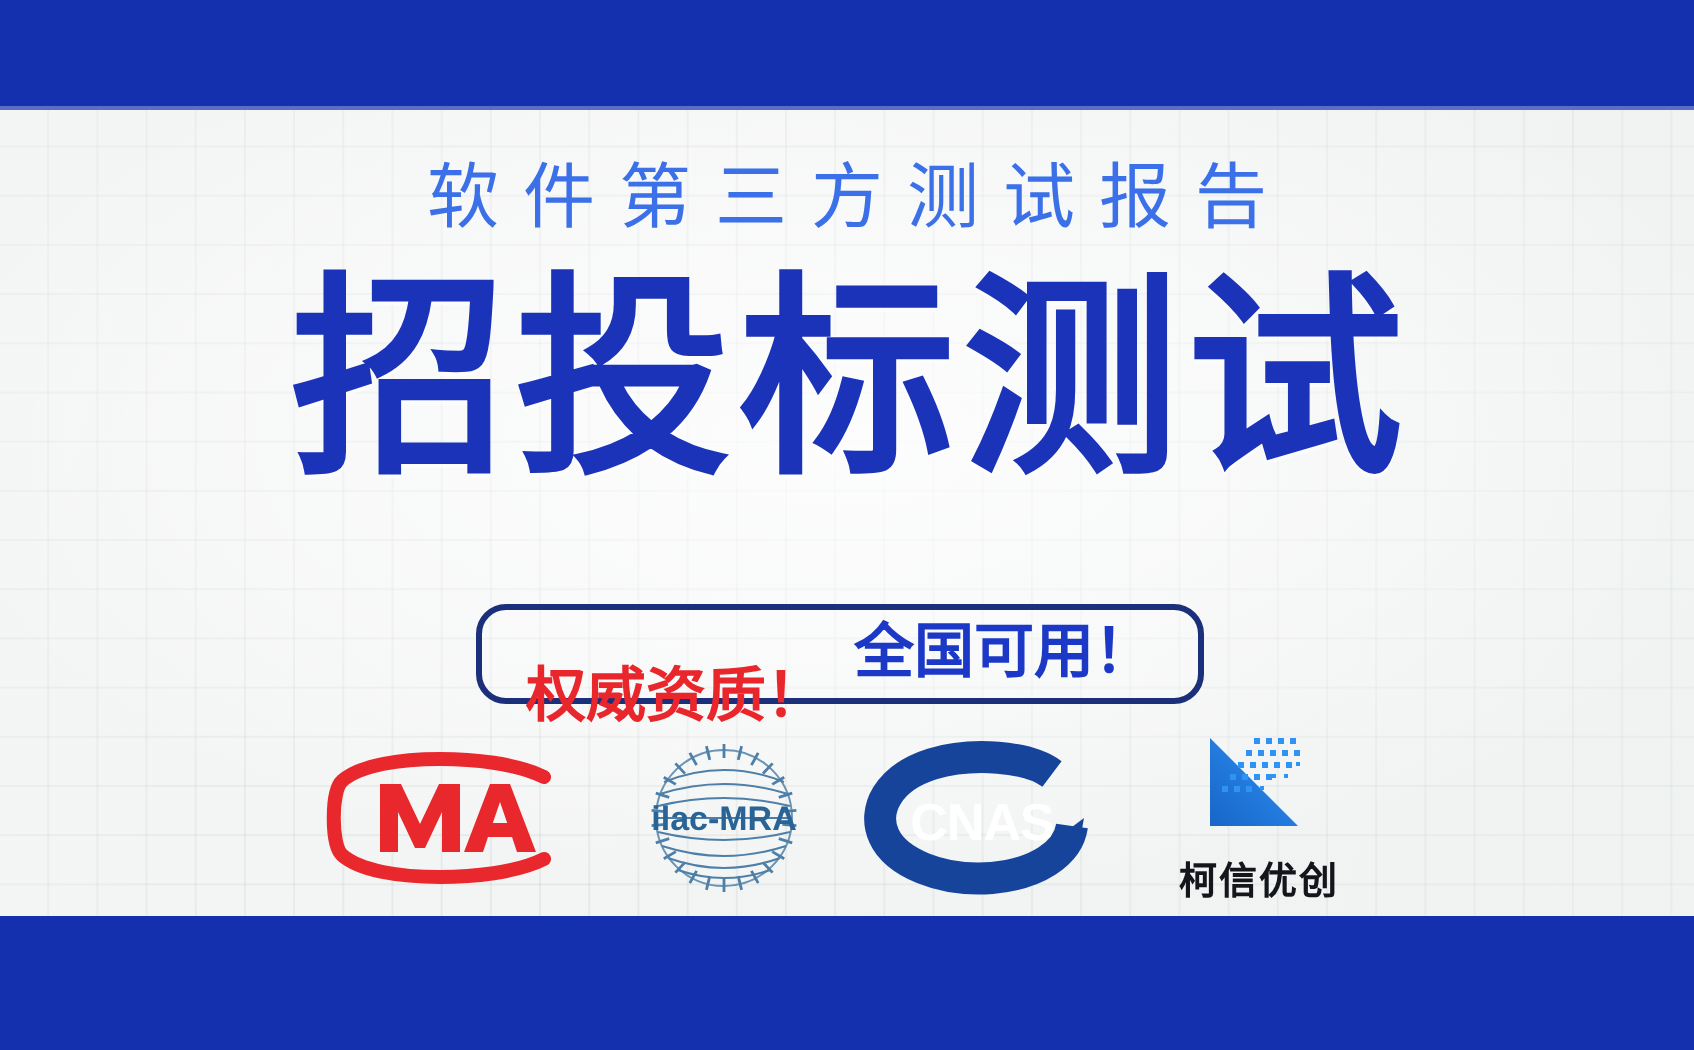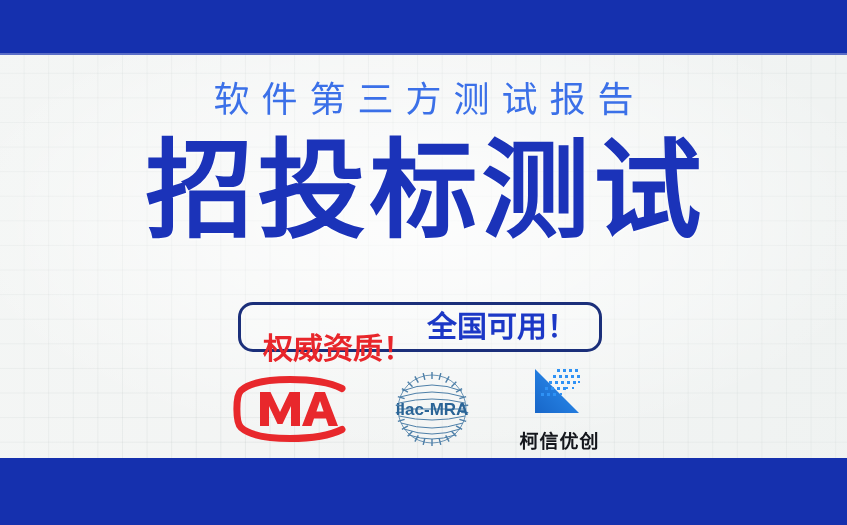--- a/index.html
+++ b/index.html
@@ -254,20 +254,35 @@
             <line x1="13.9" y1="27.6" x2="20.6" y2="29.7"></line>
             <line x1="17.9" y1="19.6" x2="23.9" y2="23.2"></line>
             <line x1="23.7" y1="12.7" x2="28.5" y2="17.8"></line>
             <line x1="30.9" y1="7.4" x2="34.3" y2="13.6"></line>
             <line x1="39.2" y1="4.1" x2="40.9" y2="10.9"></line>
           </g>
           <text x="48" y="46" text-anchor="middle" font-family="'Liberation Sans','DejaVu Sans',sans-serif" font-size="17" font-weight="700" fill="#2a6496">ilac-MRA</text>
         </svg>
       </div>
 
+      <div class="logo logo-cnas">
+        <svg viewBox="0 0 116 72" width="116" height="72" aria-hidden="true">
+
+          <path d="M92 14
+                   C 80 5, 52 3, 32 9
+                   C 10 16, 2 32, 8 45
+                   C 14 58, 36 68, 62 66
+                   C 84 64, 100 54, 102 40" fill="none" stroke="#17449b" stroke-width="16" stroke-linecap="butt"></path>
+
+          <path d="M108 36 L96 45 L106 47 Z" fill="#17449b"></path>
+
+          <path d="M4 34 L14 25 L4 23 Z" fill="#17449b"></path>
+          <text x="57" y="47" text-anchor="middle" font-family="'Liberation Sans','DejaVu Sans',sans-serif" font-size="26" font-weight="700" letter-spacing="-0.5" fill="#ffffff">CNAS</text>
+        </svg>
+      </div>
 
       <div class="logo logo-kexin">
         <svg class="kexin-mark" viewBox="0 0 56 50" width="56" height="50" aria-hidden="true">
           <defs>
             <linearGradient id="kxg" x1="0" y1="1" x2="1" y2="0">
               <stop offset="0%" stop-color="#1766c8"></stop>
               <stop offset="100%" stop-color="#2f92f5"></stop>
             </linearGradient>
           </defs>
 

